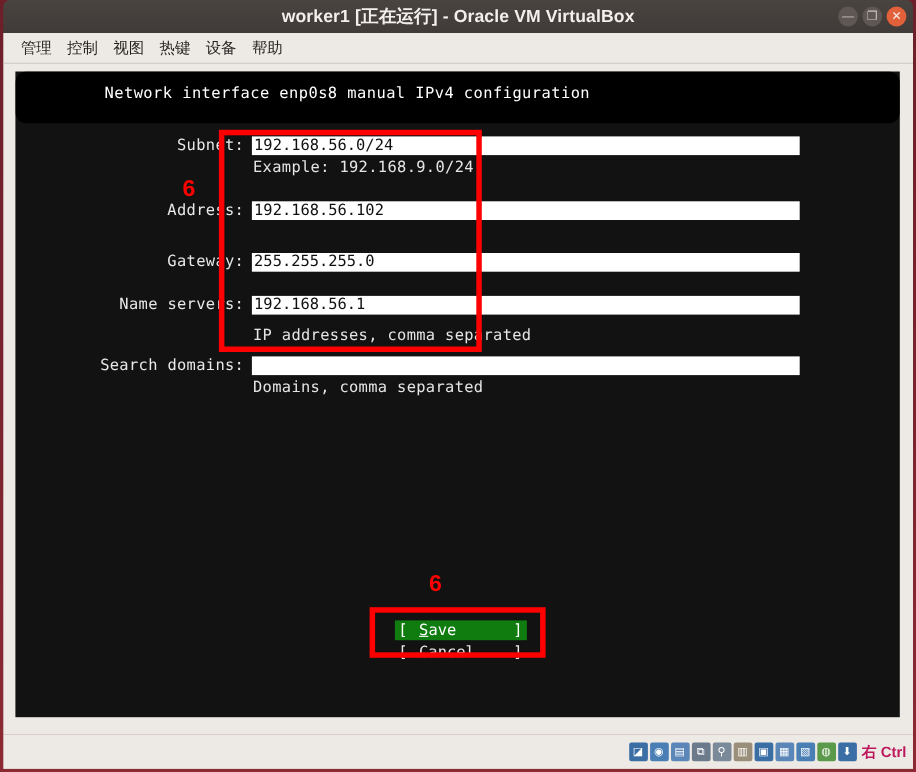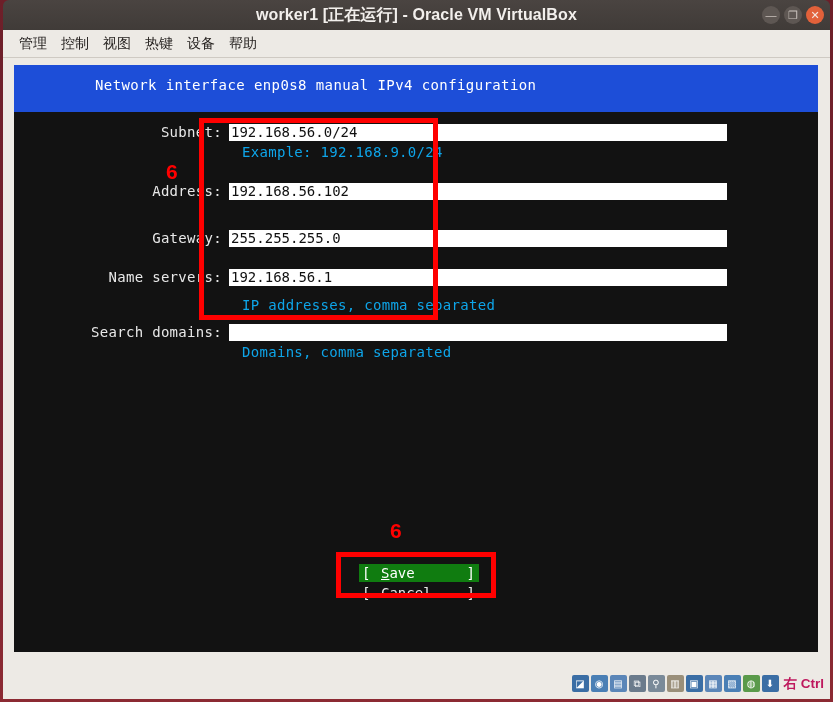--- a/index.html
+++ b/index.html
@@ -146,22 +146,22 @@
     font-family: "DejaVu Sans Mono", monospace;
     font-size: 14px;
     line-height: 17px;
     padding-left: 2px;
     box-sizing: border-box;
     white-space: nowrap;
     overflow: hidden;
   }
   .field-hint {
     position: absolute;
-    left: 228px;
-    color: #0ea5e9;
+    left: 216px;
+    color: #e5e5e5;
     font-family: "DejaVu Sans Mono", monospace;
     font-size: 14px;
     letter-spacing: .3px;
     white-space: nowrap;
   }
 
   
   .term-button {
     position: absolute;
     left: 345px;
@@ -253,21 +253,21 @@
     <div class="menu-item">控制</div>
     <div class="menu-item">视图</div>
     <div class="menu-item">热键</div>
     <div class="menu-item">设备</div>
     <div class="menu-item">帮助</div>
   </div>
 
   <div id="vm-screen-wrap">
     <div id="terminal">
 
-      <div id="installer-header" style="background: #1d4ed8;">
+      <div id="installer-header" style="background: #000000; border-radius: 10px;">
         <div id="installer-header-text">Network interface enp0s8 manual IPv4 configuration</div>
       </div>
 
       <div id="form-area">
 
         <div class="form-row" style="top:12px;">
           <div class="field-label">Subnet:</div>
           <div class="field-input">192.168.56.0/24</div>
         </div>
         <div class="field-hint" style="top:32px;">Example: 192.168.9.0/24</div>

